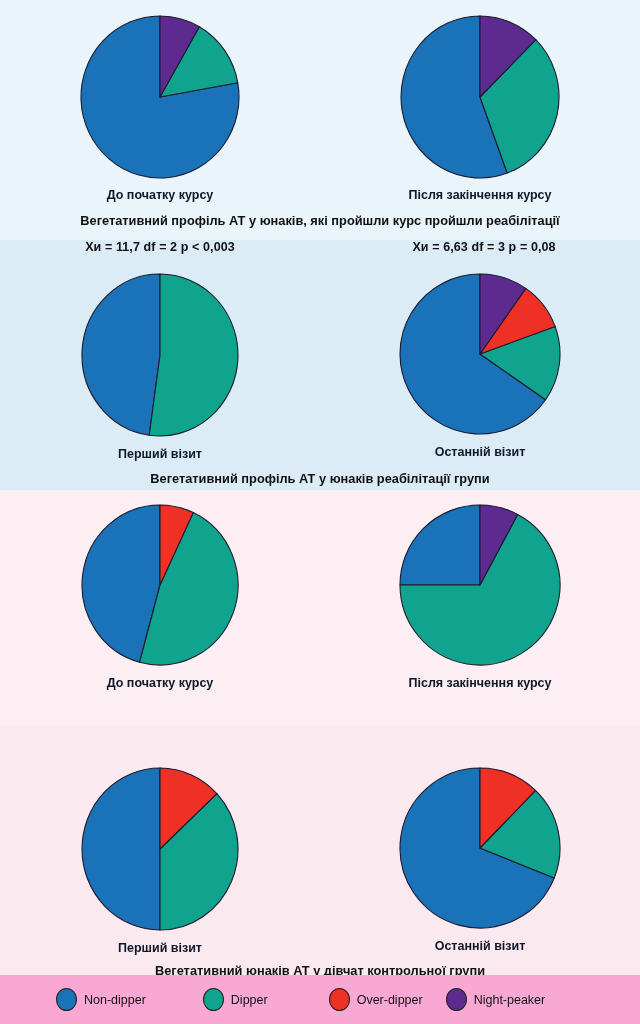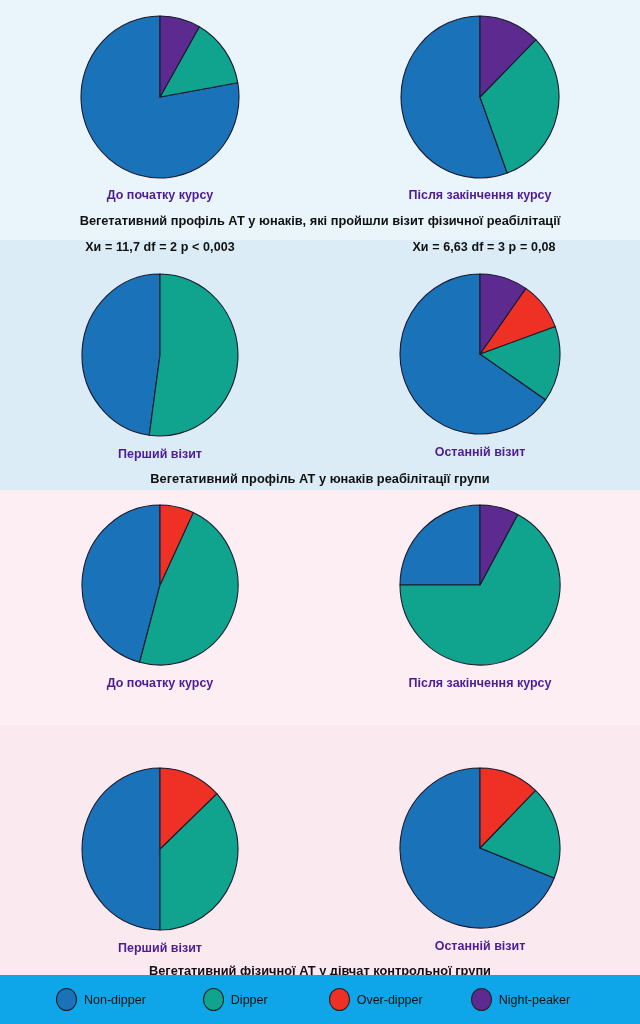--- a/index.html
+++ b/index.html
@@ -9,21 +9,21 @@
     background:#ffffff;
     overflow:hidden;
   }
   #page { position:relative; width:640px; height:1024px; }
 
   .panel { position:relative; width:640px; overflow:hidden; }
   .panel-1 { height:240px; background:#eaf4fb; }
   .panel-2 { height:250px; background:#dbecf7; }
   .panel-3 { height:235px; background:#fceef3; }
   .panel-4 { height:250px; background:#fbe9f0; }
-  .panel-legend { height:49px; background:#0ea5e9; }
+  .panel-legend { height:49px; background:#f9a8d4; }
 
   .stat-row {
     position:relative;
     height:26px;
   }
   .stat {
     position:absolute;
     top:0;
     font-size:12.5px;
     font-weight:bold;
@@ -43,21 +43,21 @@
     display:flex;
     flex-direction:column;
     align-items:center;
   }
   .pie-wrap { position:relative; }
   .pie-wrap svg { display:block; }
 
   .pie-caption {
     font-size:12.5px;
     font-weight:bold;
-    color:#4c1d95;
+    color:#0f172a;
     white-space:nowrap;
     text-align:left;
   }
   .panel-title {
     font-size:12.8px;
     font-weight:bold;
     color:#111111;
     text-align:center;
     white-space:nowrap;
     width:640px;
@@ -80,21 +80,21 @@
     flex:0 0 auto;
   }
   .legend-label {
     font-size:12.5px;
     color:#111111;
     margin-left:7px;
     white-space:nowrap;
   }
   .lg-0 { margin-right:57px; }
   .lg-1 { margin-right:61px;justify-content:flex-end; }
-  .lg-2 { margin-right:48px; }
+  .lg-2 { margin-right:23px; }
 </style>
 </head>
 <body>
 
 <div id="page">
 
   <section class="panel panel-1">
     <div class="pies" style="padding-top:14px;">
       <div class="pie-cell">
         <div class="pie-wrap">
@@ -110,21 +110,21 @@
         <div class="pie-wrap">
             <svg width="162" height="166" viewBox="0 0 162 166">
               <path d="M 81 83 L 81.00 2.00 A 79 81 0 1 0 108.23 159.04 Z" fill="#1a72b8" stroke="#1a1a2e" stroke-width="1.1" stroke-linejoin="round"></path>
               <path d="M 81 83 L 108.23 159.04 A 79 81 0 0 0 136.86 25.72 Z" fill="#10a48f" stroke="#1a1a2e" stroke-width="1.1" stroke-linejoin="round"></path>
               <path d="M 81 83 L 136.86 25.72 A 79 81 0 0 0 81.00 2.00 Z" fill="#5d2b8f" stroke="#1a1a2e" stroke-width="1.1" stroke-linejoin="round"></path>
             </svg>
           </div>
         <div class="pie-caption" style="margin-top:8px;">Після закінчення курсу</div>
       </div>
     </div>
-    <div class="panel-title" style="margin-top:11px;">Вегетативний профіль АТ у юнаків, які пройшли візит фізичної реабілітації</div>
+    <div class="panel-title" style="margin-top:11px;">Вегетативний профіль АТ у юнаків, які пройшли курс пройшли реабілітації</div>
   </section>
 
   <section class="panel panel-2">
     <div class="stat-row" style="">
       <div class="stat stat-left">Хи = 11,7  df = 2  p &lt; 0,003</div>
       <div class="stat stat-right">Хи = 6,63  df = 3  p = 0,08</div>
     </div>
     <div class="pies" style="padding-top:6px;">
       <div class="pie-cell">
         <div class="pie-wrap">
@@ -193,21 +193,21 @@
         <div class="pie-wrap">
             <svg width="164" height="164" viewBox="0 0 164 164">
               <path d="M 82 82 L 82.00 2.00 A 80 80 0 1 0 156.20 111.92 Z" fill="#1a72b8" stroke="#1a1a2e" stroke-width="1.1" stroke-linejoin="round"></path>
               <path d="M 82 82 L 156.20 111.92 A 80 80 0 0 0 137.49 24.38 Z" fill="#10a48f" stroke="#1a1a2e" stroke-width="1.1" stroke-linejoin="round"></path>
               <path d="M 82 82 L 137.49 24.38 A 80 80 0 0 0 82.00 2.00 Z" fill="#ee3124" stroke="#1a1a2e" stroke-width="1.1" stroke-linejoin="round"></path>
             </svg>
           </div>
         <div class="pie-caption" style="margin-top:9px;">Останній візит</div>
       </div>
     </div>
-    <div class="panel-title" style="margin-top:8px;">Вегетативний фізичної АТ у дівчат контрольної групи</div>
+    <div class="panel-title" style="margin-top:8px;">Вегетативний юнаків АТ у дівчат контрольної групи</div>
   </section>
 
   <section class="panel panel-legend">
     <div class="legend">
       <div class="legend-item lg-0">
         <span class="legend-dot" style="background: rgb(26, 114, 184);"></span>
         <span class="legend-label">Non-dipper</span>
       </div>
       <div class="legend-item lg-1">
         <span class="legend-dot" style="background: rgb(16, 164, 143);"></span>

